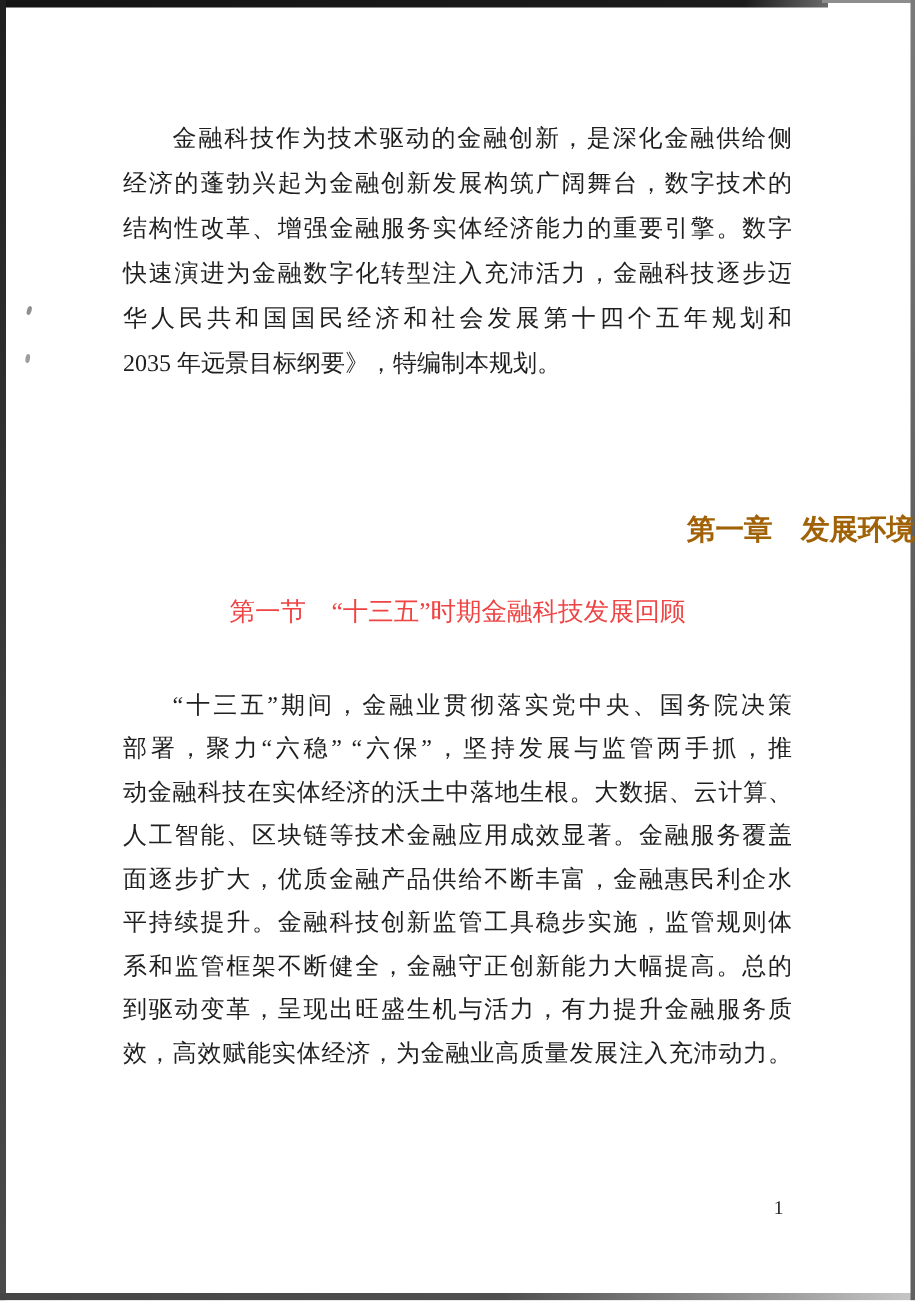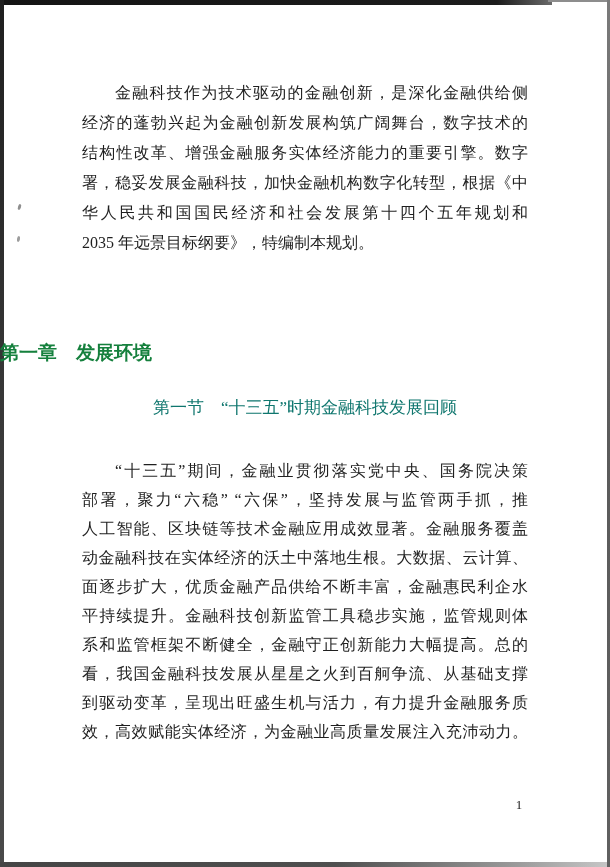--- a/index.html
+++ b/index.html
@@ -66,36 +66,36 @@
     white-space: nowrap;
   }
   .line.last { text-align-last: left; }
   .line.indent { text-indent: 33px; font-family: Liberation Serif, serif; }
 
   .chapter-heading {
     position: absolute;
     top: 340px; left: 0;
     width: 610px;
     margin: 0;
-    text-align: left;
+    text-align: right;
     font-family: "Liberation Sans", "DejaVu Sans", sans-serif;
     font-size: 19px;
     font-weight: bold;
-    color: #15803d;
+    color: #a16207;
   }
   .section-heading {
     position: absolute;
     top: 396px; left: 0;
     width: 610px;
     margin: 0;
     text-align: center;
     font-family: "Liberation Serif", "DejaVu Serif", serif;
     font-size: 17px;
     font-weight: normal;
-    color: #0f766e;
+    color: #ef4444;
   }
   .page-number {
     position: absolute;
     left: 508px; top: 797px;
     width: 22px;
     text-align: center;
     font-size: 13px;
     color: #222222;
   }
 </style>
@@ -109,37 +109,36 @@
   <div class="edge-left"></div>
   <div class="edge-bottom"></div>
   <div class="edge-right"></div>
   <div class="speck speck-1"></div>
   <div class="speck speck-2"></div>
 
   <div class="para para-1">
     <div class="line indent">金融科技作为技术驱动的金融创新，是深化金融供给侧</div>
     <div class="line">经济的蓬勃兴起为金融创新发展构筑广阔舞台，数字技术的</div>
     <div class="line">结构性改革、增强金融服务实体经济能力的重要引擎。数字</div>
-    <div class="line">署，稳妥发展金融科技，加快金融机构数字化转型，根据《中</div>
+    <div class="line">快速演进为金融数字化转型注入充沛活力，金融科技逐步迈</div>
     <div class="line">华人民共和国国民经济和社会发展第十四个五年规划和</div>
     <div class="line last">2035 年远景目标纲要》，特编制本规划。</div>
   </div>
 
   <h1 class="chapter-heading">第一章　发展环境</h1>
 
   <h2 class="section-heading">第一节　“十三五”时期金融科技发展回顾</h2>
 
   <div class="para para-2">
     <div class="line indent">“十三五”期间，金融业贯彻落实党中央、国务院决策</div>
     <div class="line">部署，聚力“六稳” “六保”，坚持发展与监管两手抓，推</div>
+    <div class="line">动金融科技在实体经济的沃土中落地生根。大数据、云计算、</div>
     <div class="line">人工智能、区块链等技术金融应用成效显著。金融服务覆盖</div>
-    <div class="line">动金融科技在实体经济的沃土中落地生根。大数据、云计算、</div>
     <div class="line">面逐步扩大，优质金融产品供给不断丰富，金融惠民利企水</div>
     <div class="line">平持续提升。金融科技创新监管工具稳步实施，监管规则体</div>
     <div class="line">系和监管框架不断健全，金融守正创新能力大幅提高。总的</div>
-    <div class="line">看，我国金融科技发展从星星之火到百舸争流、从基础支撑</div>
     <div class="line">到驱动变革，呈现出旺盛生机与活力，有力提升金融服务质</div>
     <div class="line">效，高效赋能实体经济，为金融业高质量发展注入充沛动力。</div>
   </div>
 
   <div class="page-number">1</div>
 
 </div>
 
 </body></html>

